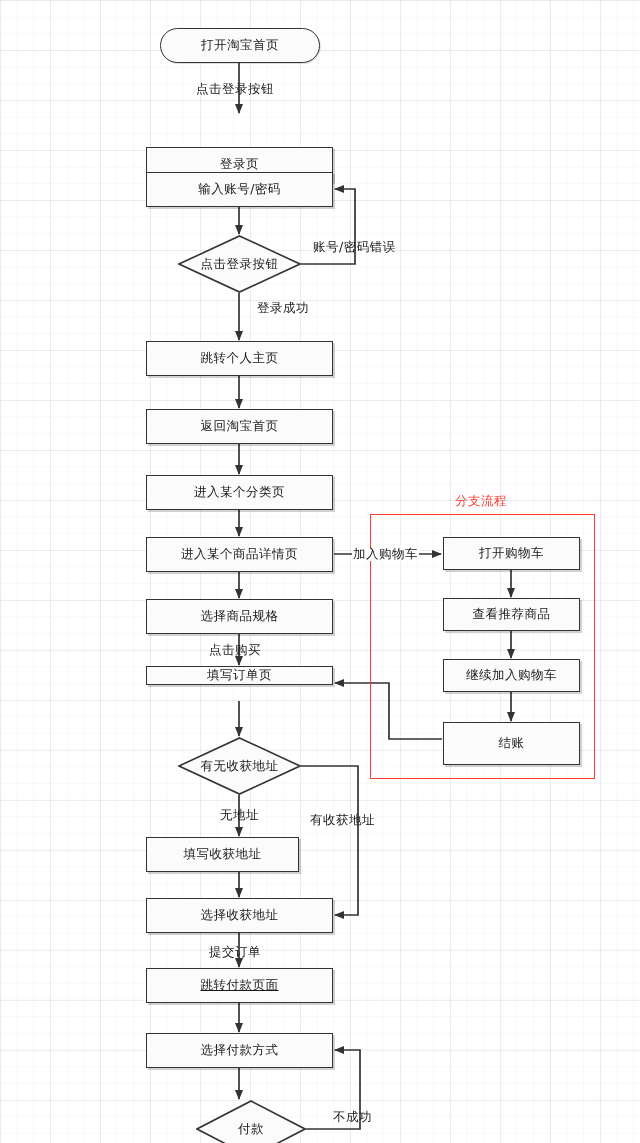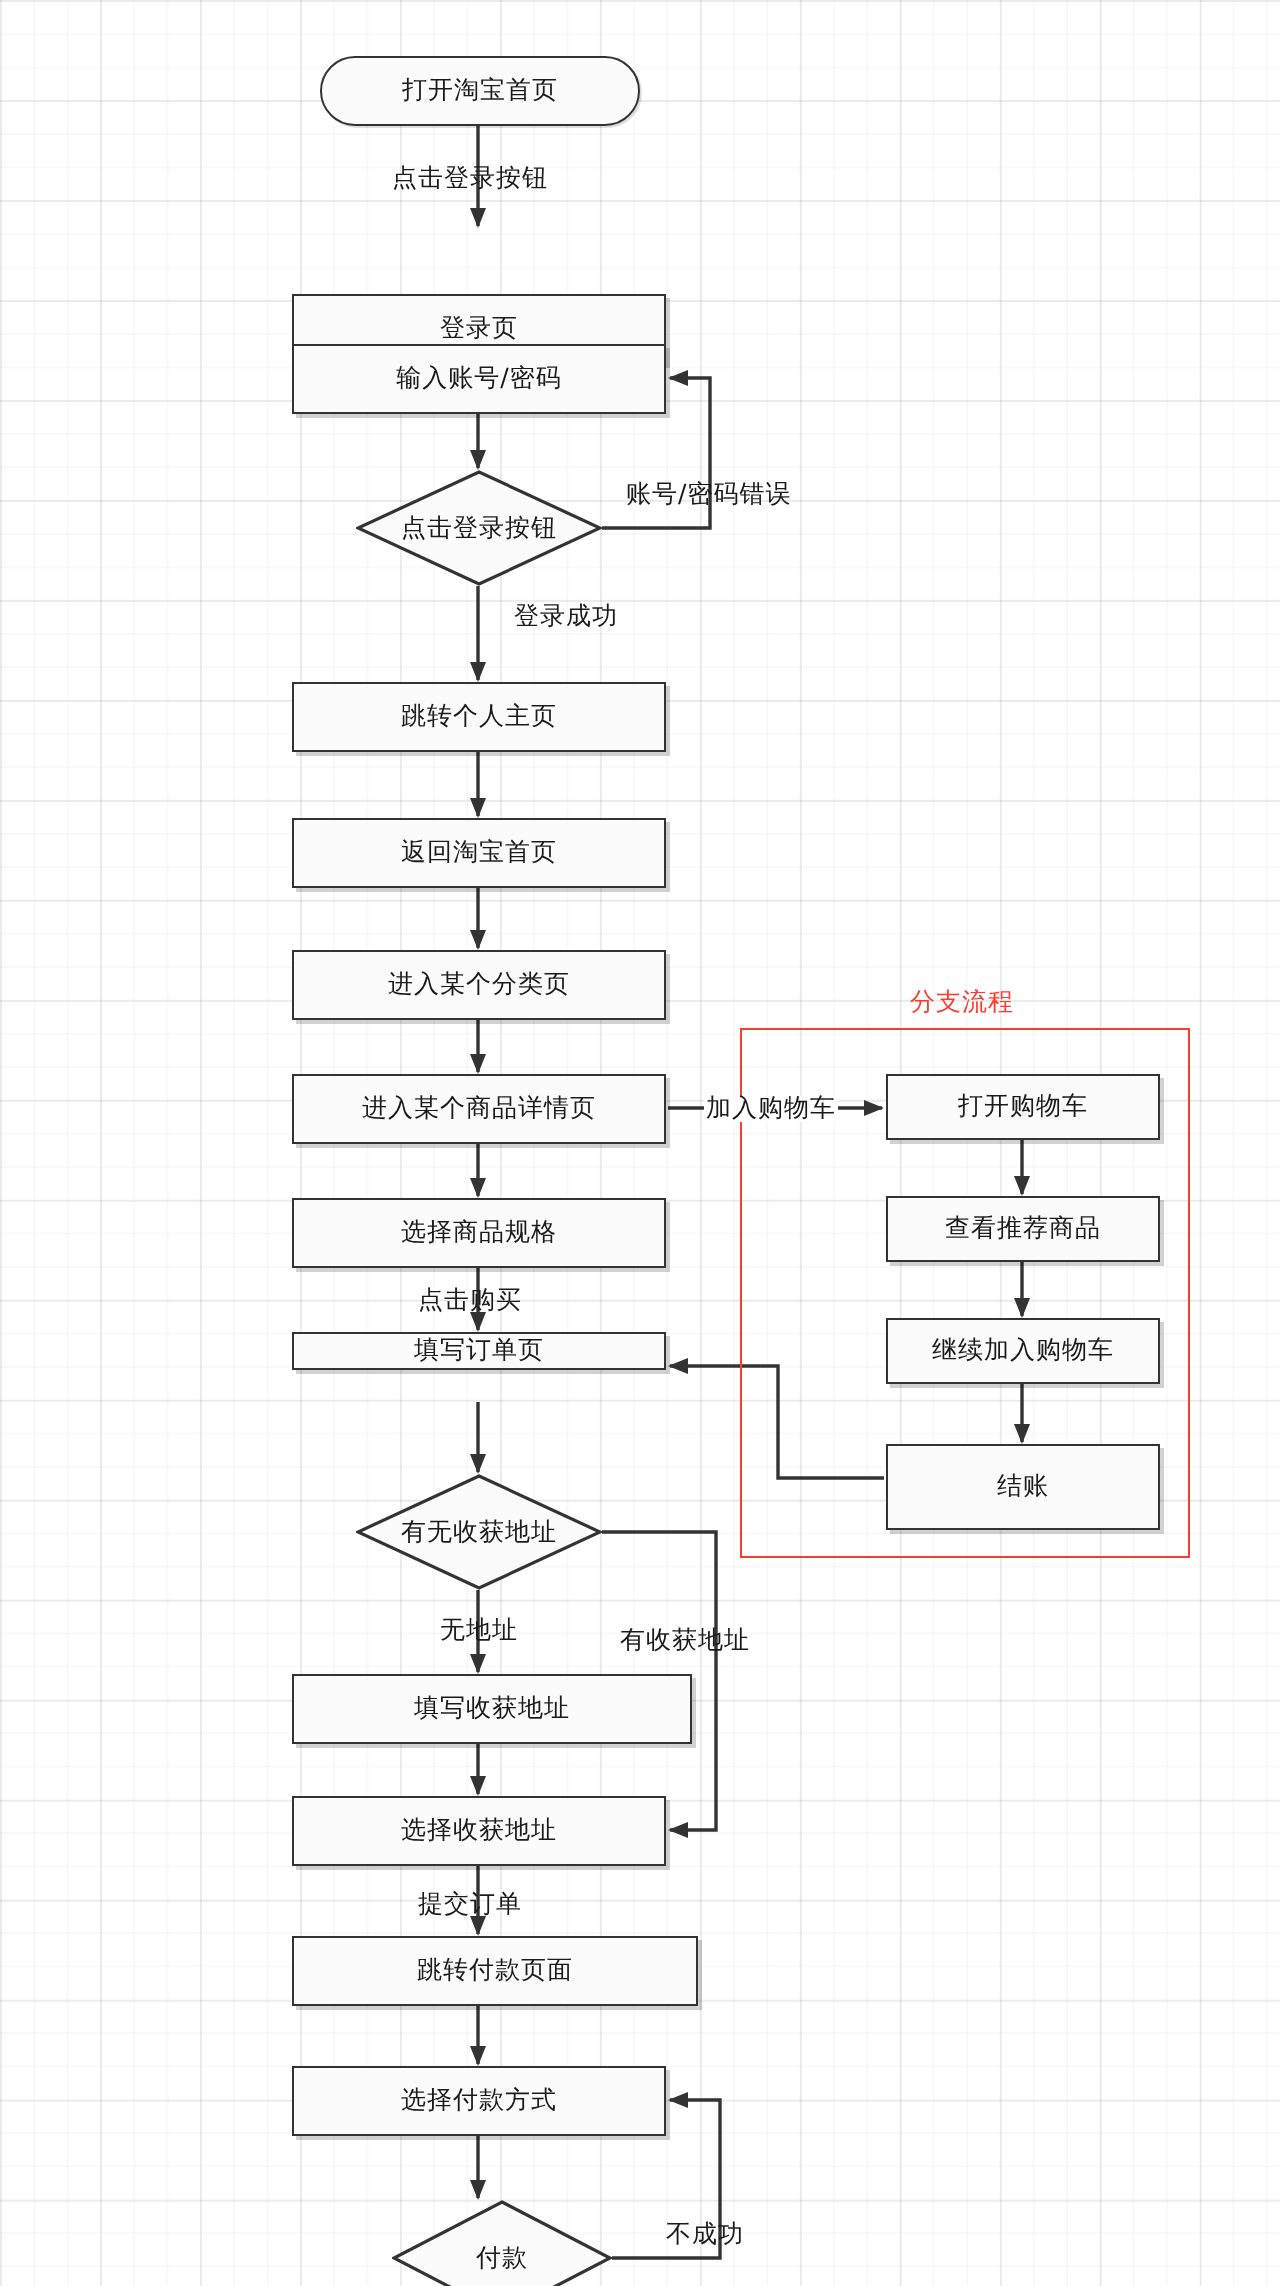--- a/index.html
+++ b/index.html
@@ -154,27 +154,27 @@
     <span>填写订单页</span>
   </div>
 
   <div class="diamond" style="left:178px;top:737px;width:123px;height:58px;">
     <svg class="dshape" viewBox="0 0 123 58">
       <polygon points="61.5,1 122,29 61.5,57 1,29" fill="#fbfbfb" stroke="#333" stroke-width="1.6"></polygon>
     </svg>
     <div class="dlabel">有无收获地址</div>
   </div>
 
-  <div class="node" style="left:146px;top:837px;width:200px;height:35px;justify-content:center;">
+  <div class="node" style="left:146px;top:837px;width:153px;height:35px;justify-content:center;">
     <span>填写收获地址</span>
   </div>
   <div class="node" style="left:146px;top:898px;width:187px;height:35px;">
     <span>选择收获地址</span>
   </div>
-  <div class="node" style="left:146px;top:968px;width:203px;height:35px;">
+  <div class="node" style="left:146px;top:968px;width:187px;height:35px;text-decoration:underline;">
     <span>跳转付款页面</span>
   </div>
   <div class="node" style="left:146px;top:1033px;width:187px;height:35px;align-items:center;">
     <span>选择付款方式</span>
   </div>
 
   <div class="diamond" style="left:196px;top:1100px;width:110px;height:58px;">
     <svg class="dshape" viewBox="0 0 110 58">
       <polygon points="55,1 109,29 55,57 1,29" fill="#fbfbfb" stroke="#333" stroke-width="1.6"></polygon>
     </svg>

